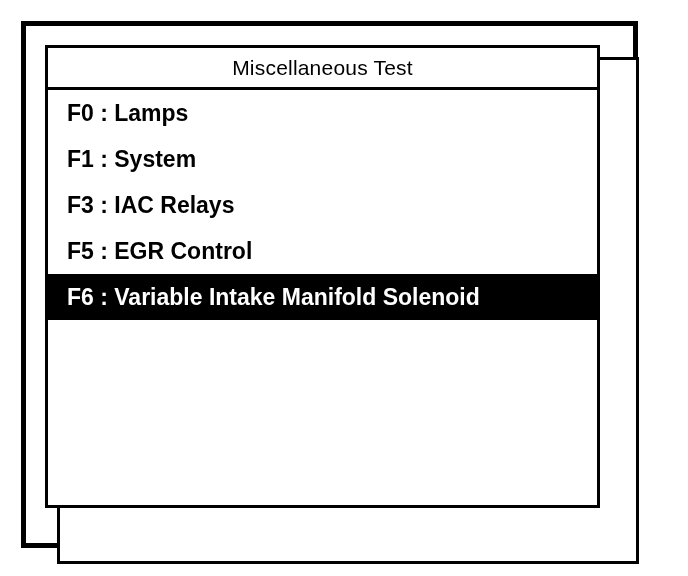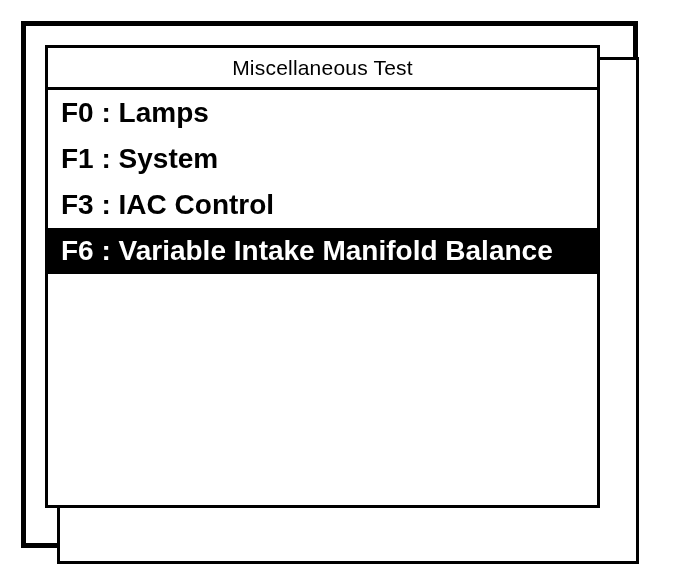--- a/index.html
+++ b/index.html
@@ -74,22 +74,22 @@
   }
 
   .menu-list {
     position: relative;
     background: #ffffff;
   }
 
   .menu-row {
     height: 46px;
     line-height: 46px;
-    padding-left: 13px;
-    font-size: 28px;
+    padding-left: 19px;
+    font-size: 23px;
     font-weight: bold;
     white-space: nowrap;
     background: #ffffff;
     color: #000000;
     box-sizing: border-box;
   }
 
   .menu-row.selected {
     background: #000000;
     color: #ffffff;
@@ -105,19 +105,20 @@
   </div>
 
   <div class="panel">
 
     <div class="panel-title">Miscellaneous Test</div>
 
     <div class="menu-list" id="menu-list">
 
     <div class="menu-row">F0 : Lamps</div>
         <div class="menu-row">F1 : System</div>
-        <div class="menu-row">F3 : IAC Control</div>
-        <div class="menu-row selected">F6 : Variable Intake Manifold Balance</div>
+        <div class="menu-row">F3 : IAC Relays</div>
+        <div class="menu-row">F5 : EGR Control</div>
+        <div class="menu-row selected">F6 : Variable Intake Manifold Solenoid</div>
       </div>
 
   </div>
 
 </div>
 
 </body></html>

